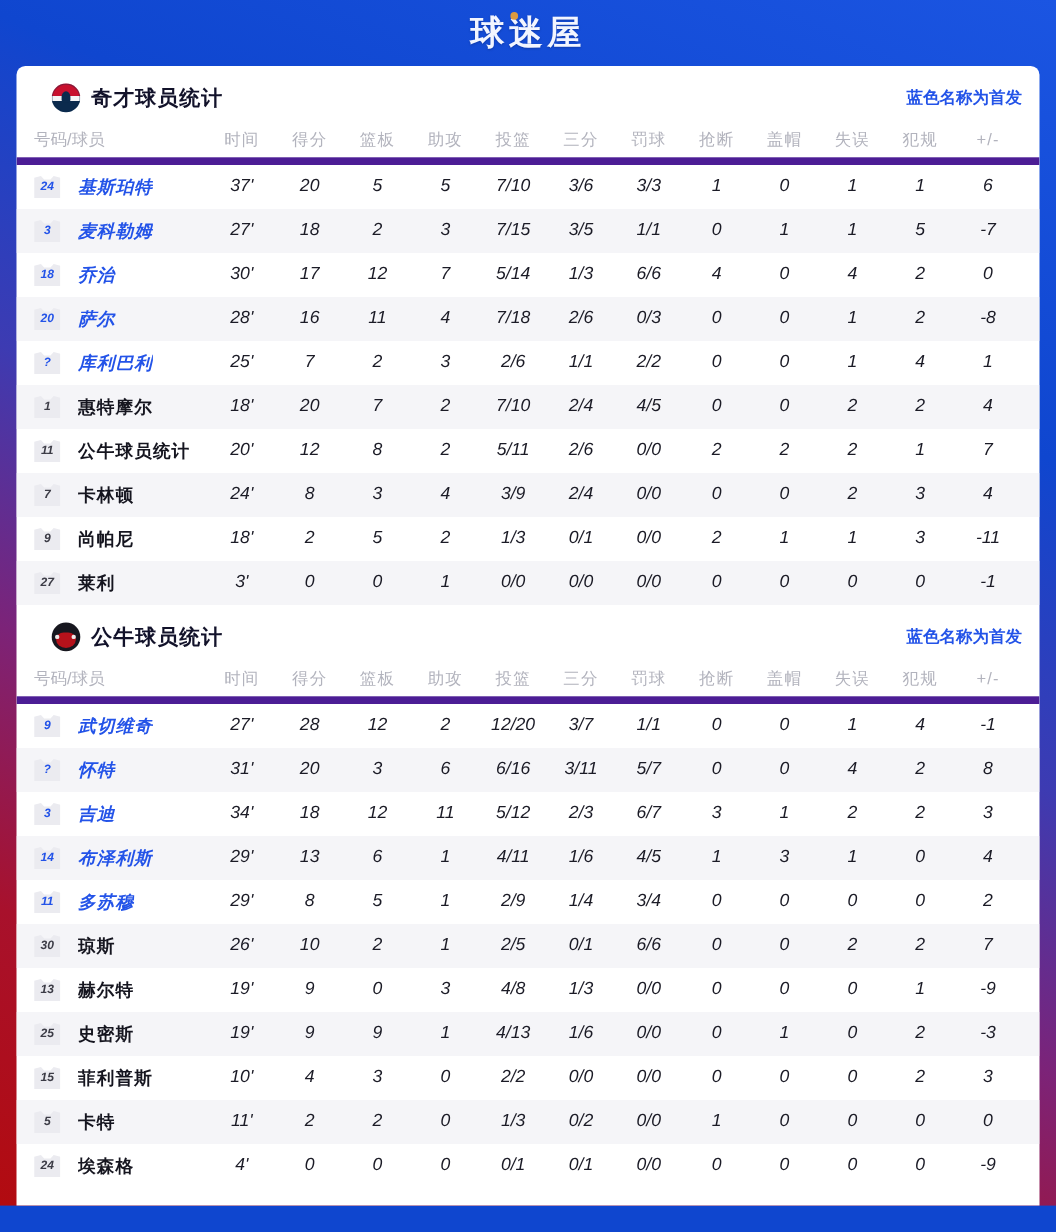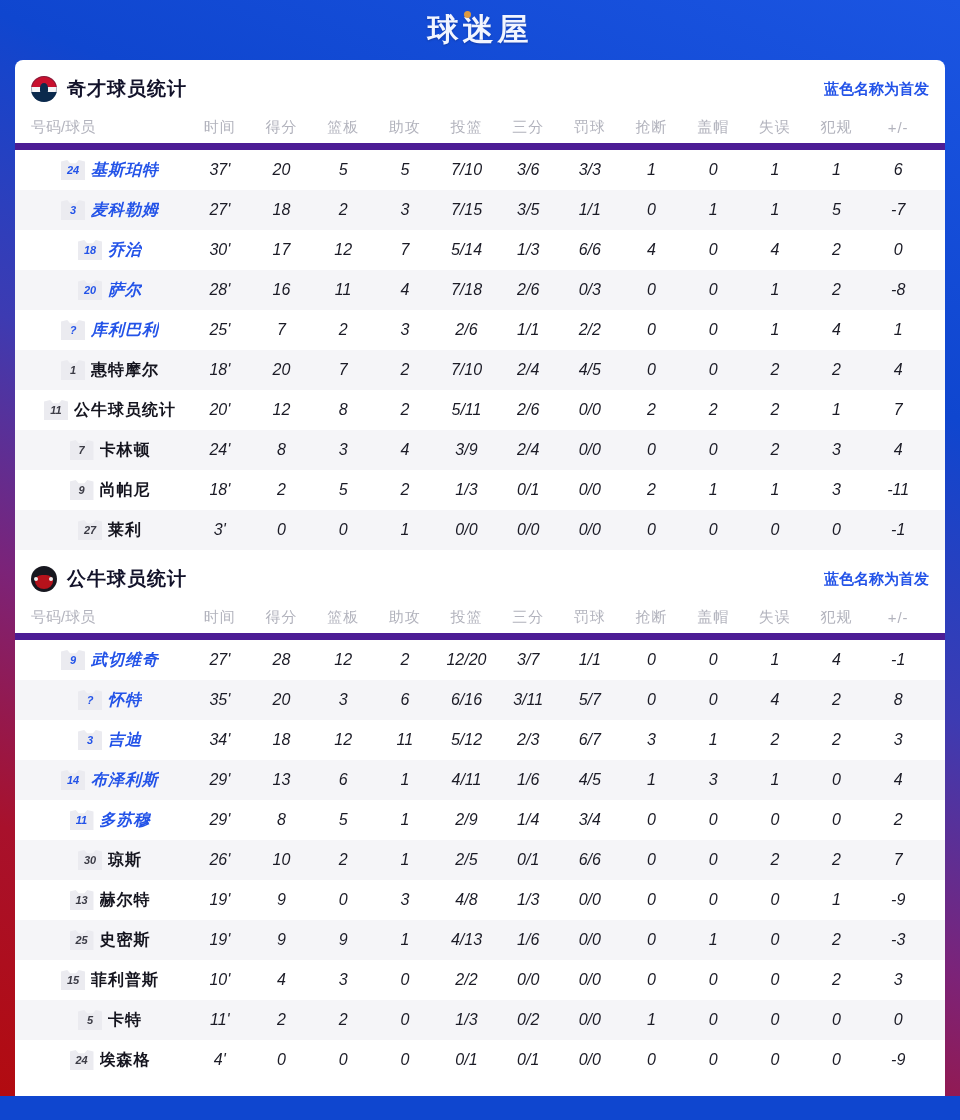--- a/index.html
+++ b/index.html
@@ -27,21 +27,21 @@
   .logo-dot {
     position:absolute; top:2px; left:50%; margin-left:-16px;
     width:7px; height:7px; border-radius:50%; background:#dd9a40;
   }
   
   .stats-card {
     margin:0 15px; flex:1 1 auto; background:#ffffff;
     border-radius:8px 8px 0 0; overflow:hidden;
   }
   .section-header {
-    display:flex; align-items:center; padding:16px 16px 10px 16px; height:52px;
+    display:flex; align-items:center; padding:16px 16px 10px 32px; height:52px;
   }
   .team-logo {
     position:relative; width:26px; height:26px; border-radius:50%;
     margin-right:10px; flex:0 0 26px; overflow:hidden;
   }
   .wizards-logo {
     background: linear-gradient(180deg,
       #c8102e 0%, #c8102e 44%, #f4f4f6 44%, #f4f4f6 62%,
       #0b2a4d 62%, #0b2a4d 100%);
     box-shadow: inset 0 0 0 1px rgba(11,42,77,.35);
@@ -72,21 +72,21 @@
     font-size:15px; color:#b2b3bd; text-align:center; font-weight:400;
     letter-spacing:1px; white-space:nowrap;
   }
   .col-h.name-col { text-align:left; letter-spacing:0; }
   .table-body .row { height:40px; }
   .table-body .row:nth-child(even) { background:#f5f5f8; }
   .cell.stat {
     text-align:center; font-size:16px; font-style:italic; font-weight:500;
     color:#1b1b26; white-space:nowrap;
   }
-  .name-cell { display:flex; align-items:center; gap:6px; min-width:0;justify-content:center; }
+  .name-cell { display:flex; align-items:center; gap:16px; min-width:0; }
   .jersey-badge {
     width:24px; height:20px; flex:0 0 24px; background:#ebebf0;
     clip-path: polygon(0 8%, 26% 0, 38% 16%, 62% 16%, 74% 0, 100% 8%,
                        100% 100%, 0 100%);
     display:flex; align-items:center; justify-content:center;
     font-size:11px; font-style:italic; font-weight:700; color:#3c3c46;
   }
   .player-name {
     font-size:16px; font-weight:700; color:#15151f; white-space:nowrap;
     overflow:hidden; text-overflow:ellipsis; letter-spacing:1px;
@@ -355,21 +355,21 @@
             <div class="cell stat">0</div>
             <div class="cell stat">1</div>
             <div class="cell stat">4</div>
             <div class="cell stat">-1</div>
           </div>
           <div class="grid row starter">
             <div class="cell name-cell">
               <span class="jersey-badge">?</span>
               <span class="player-name">怀特</span>
             </div>
-            <div class="cell stat">35'</div>
+            <div class="cell stat">31'</div>
             <div class="cell stat">20</div>
             <div class="cell stat">3</div>
             <div class="cell stat">6</div>
             <div class="cell stat">6/16</div>
             <div class="cell stat">3/11</div>
             <div class="cell stat">5/7</div>
             <div class="cell stat">0</div>
             <div class="cell stat">0</div>
             <div class="cell stat">4</div>
             <div class="cell stat">2</div>

